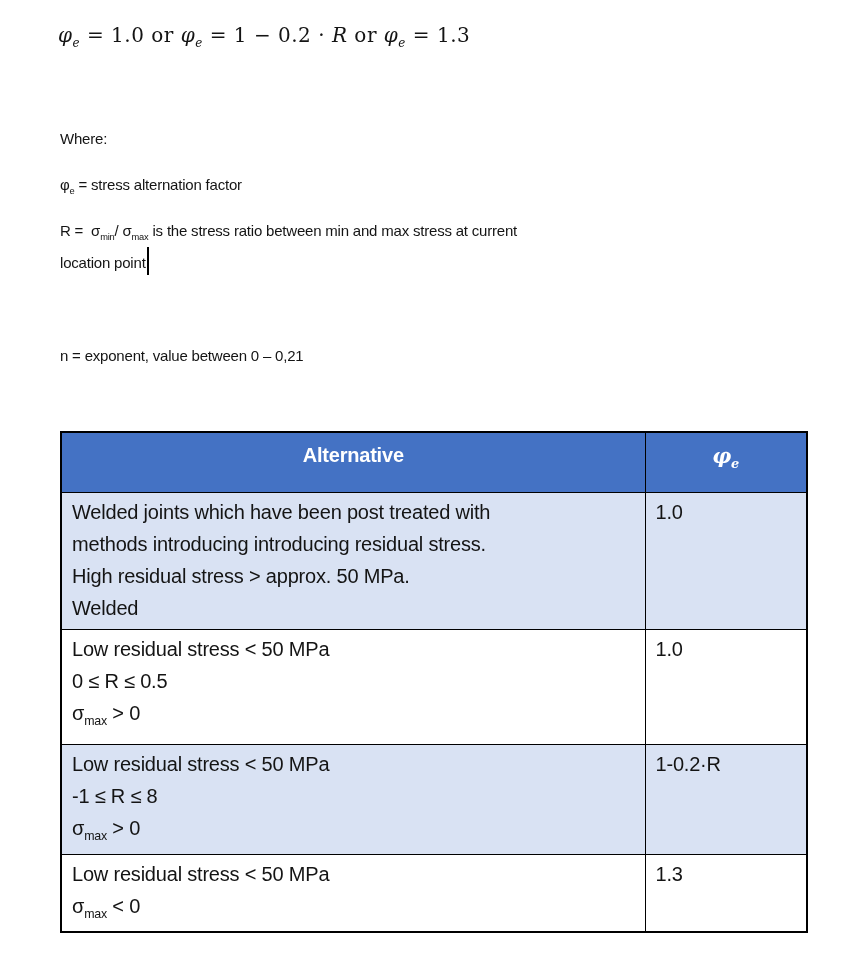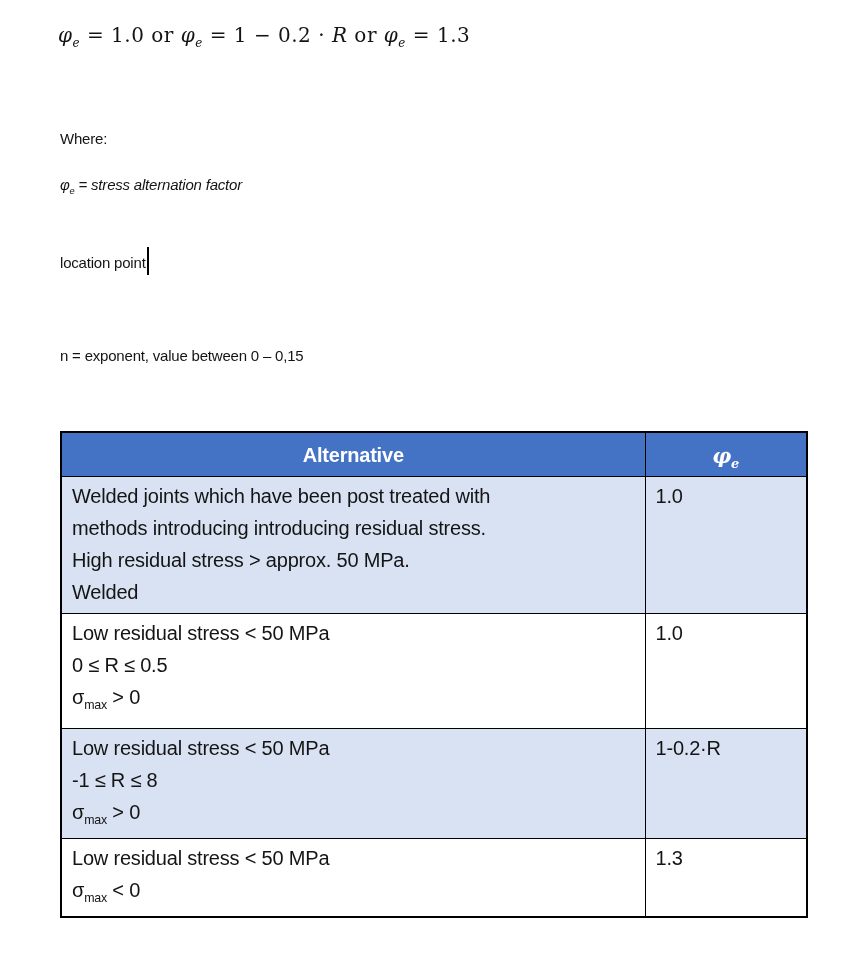--- a/index.html
+++ b/index.html
@@ -33,21 +33,21 @@
   .formula sub { font-size: 0.60em; }
 
   .para {
     position: absolute; left: 60px;
     font-size: 15px; line-height: 32px;
     letter-spacing: -0.2px;
     white-space: pre-wrap;
     width: 745px;
   }
   .para-where { top: 123px; }
-  .para-phi   { top: 169px; font-style: italic; }
+  .para-phi   { top: 169px; }
   .para-r     { top: 215px; }
   .para-n     { top: 340px; }
 
   .caret {
     display: inline-block;
     width: 2px; height: 28px;
     background: #000;
     vertical-align: -7px;
     margin-left: 1px;
   }
@@ -60,21 +60,21 @@
     font-size: 20px;
   }
   .phi-table th, .phi-table td {
     border: 1px solid var(--border-color);
     vertical-align: top;
     padding: 3px 10px;
     line-height: 32px;
     letter-spacing: -0.2px;
   }
   .phi-table { border: 2px solid var(--border-color); }
-  .phi-table thead tr { height: 44px; }
+  .phi-table thead tr { height: 60px; }
   .phi-table thead th {
     background: var(--header-bg);
     color: var(--header-text);
     font-weight: bold;
     text-align: center;
     padding-top: 6px;
   }
   th.phi-header-cell {
     font-family: "DejaVu Serif", "Liberation Serif", serif;
     font-size: 21px;
@@ -92,23 +92,23 @@
 </style>
 </head>
 <body>
 
 <div class="formula"><span class="it">φ</span><sub class="it">e</sub><span> = 1.0 or </span><span class="it">φ</span><sub class="it">e</sub><span> = 1 − 0.2 · </span><span class="it">R</span><span> or </span><span class="it">φ</span><sub class="it">e</sub><span> = 1.3</span></div>
 
 <div class="para para-where">Where:</div>
 
 <div class="para para-phi"><span>φ</span><sub>e</sub><span> = stress alternation factor</span></div>
 
-<div class="para para-r"><br><span>location point</span><span class="caret"></span></div>
+<div class="para para-r"><span><span>R =  σ</span><sub>min</sub><span>/ σ</span><sub>max</sub><span> is the stress ratio between min and max stress at current</span></span><br><span>location point</span><span class="caret"></span></div>
 
-<div class="para para-n">n = exponent, value between 0 – 0,15</div>
+<div class="para para-n">n = exponent, value between 0 – 0,21</div>
 
 <table class="phi-table">
   <colgroup>
     <col style="width:584px">
     <col style="width:162px">
   </colgroup>
   <thead>
     <tr>
       <th>Alternative</th>
       <th class="phi-header-cell"><span class="it">φ</span><sub class="it">e</sub></th>

